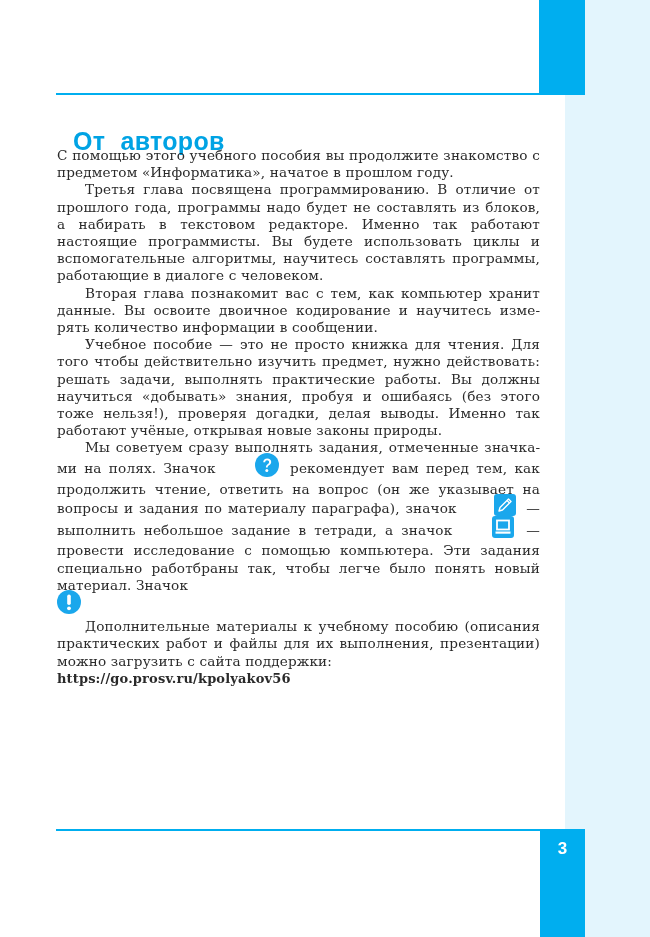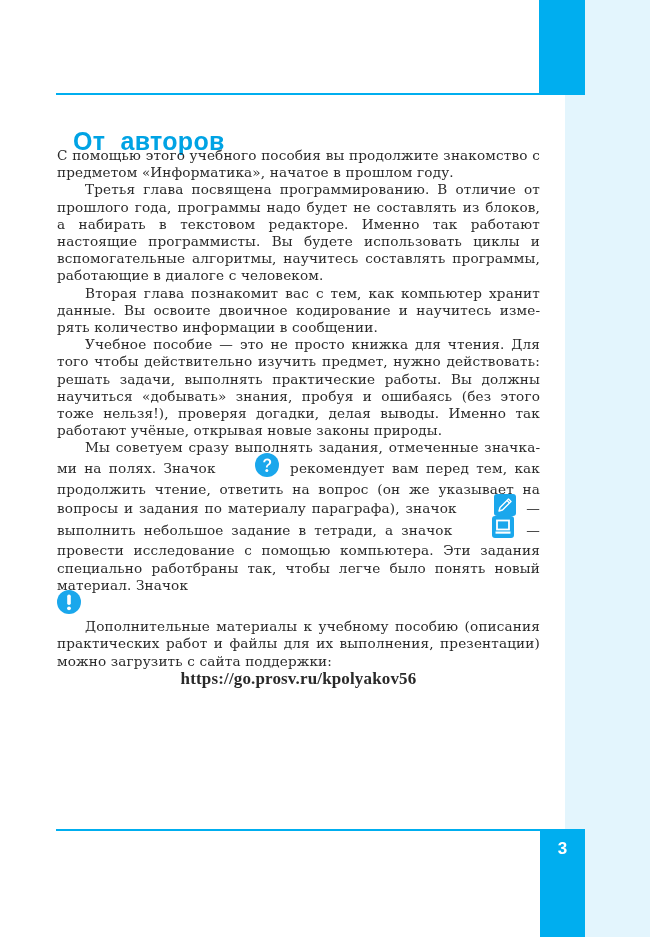--- a/index.html
+++ b/index.html
@@ -102,26 +102,24 @@
     }
     .content p.first {
       text-indent: 0;
     }
     .inline-icon {
       display: inline-block;
       vertical-align: middle;
       margin: -4px 4px 0 4px;
     }
     .url {
-      text-align: center;
       font-weight: bold;
       margin-top: 8px;
-      font-size: 17px;
+      font-size: 13px;
       text-indent: 0 !important;
-      font-family: Liberation Serif, serif;
     }
     .important-line {
       text-indent: 0 !important;
     }
   </style>
 </head>
 <body>
 
 <div class="side-panel-top"></div>
 <div class="side-panel"></div>

